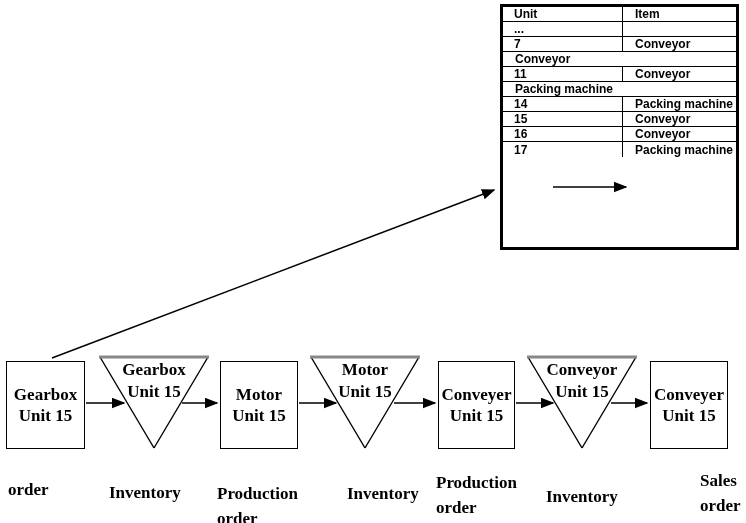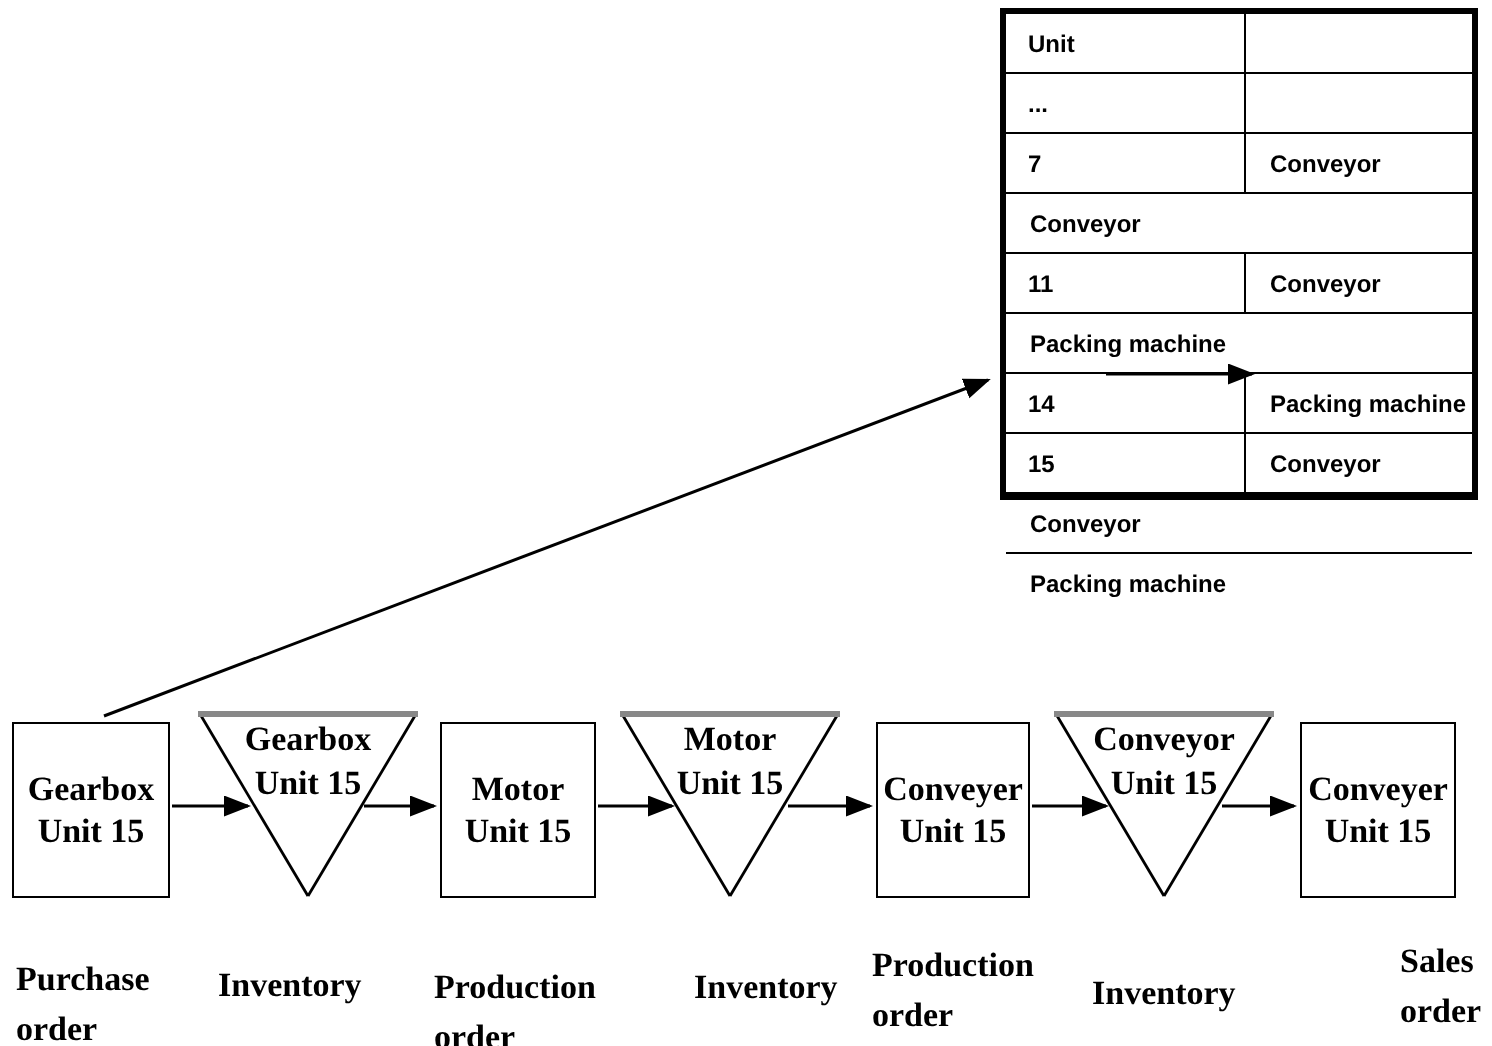--- a/index.html
+++ b/index.html
@@ -8,21 +8,21 @@
     font-family:"Liberation Serif",serif;color:#000;
   }
   
   .arrows-layer{position:absolute;left:0;top:0;width:746px;height:523px;pointer-events:none;z-index:6;}
   
   .unit-table{
     position:absolute;left:500px;top:4px;width:239px;height:246px;
     border:3px solid #000;box-sizing:border-box;background:#fff;z-index:2;
     font-family:"Liberation Sans",sans-serif;font-weight:bold;font-size:12px;
   }
-  .trow{display:flex;height:30px;box-sizing:border-box;border-bottom:1.5px solid #000;}
+  .trow{display:flex;height:15px;box-sizing:border-box;border-bottom:1.5px solid #000;}
   .trow:last-child{border-bottom:none;}
   .tc1{flex:0 0 120px;border-right:1.5px solid #000;box-sizing:border-box;
        display:flex;align-items:center;padding-left:11px;}
   .tc2{flex:1;display:flex;align-items:center;padding-left:12px;}
   
   .fshape{position:absolute;z-index:2;}
   .frect{
     border:1.5px solid #000;background:#fff;box-sizing:border-box;
     display:flex;flex-direction:column;align-items:center;justify-content:center;
     font-size:17px;font-weight:bold;line-height:21px;text-align:center;
@@ -56,20 +56,21 @@
       <line x1="516" y1="403" x2="553" y2="403" marker-end="url(#ah)"></line>
       <line x1="611" y1="403" x2="647" y2="403" marker-end="url(#ah)"></line>
       <line x1="52" y1="358" x2="494" y2="190" marker-end="url(#ah)"></line>
       <line x1="553" y1="187" x2="626" y2="187" marker-end="url(#ah)"></line>
     </g>
   </svg>
 
   <div class="unit-table">
     <div class="trow">
       <div class="tc1">Unit</div>
+      <div class="tc2">Item</div>
     </div>
     <div class="trow">
       <div class="tc1">...</div>
       <div class="tc2"></div>
     </div>
     <div class="trow">
       <div class="tc1">7</div>
       <div class="tc2">Conveyor</div>
     </div>
     <div class="trow">
@@ -84,23 +85,25 @@
     </div>
     <div class="trow">
       <div class="tc1">14</div>
       <div class="tc2">Packing machine</div>
     </div>
     <div class="trow">
       <div class="tc1">15</div>
       <div class="tc2">Conveyor</div>
     </div>
     <div class="trow">
+      <div class="tc1">16</div>
       <div class="tc2">Conveyor</div>
     </div>
     <div class="trow">
+      <div class="tc1">17</div>
       <div class="tc2">Packing machine</div>
     </div>
   </div>
 
   <div class="fshape frect" style="left:6px;top:361px;width:79px;height:88px;">
     <div>Gearbox</div>
     <div>Unit 15</div>
   </div>
 
   <svg class="tri-svg" style="left:99px;top:355px;" width="110" height="94" viewBox="0 0 110 94">
@@ -145,21 +148,20 @@
     <div>Conveyor</div>
     <div>Unit 15</div>
   </div>
 
   <div class="fshape frect" style="left:650px;top:361px;width:78px;height:88px;">
     <div>Conveyer</div>
     <div>Unit 15</div>
   </div>
 
   <div class="caption" style="left:8px;top:477px;">
-    <div>Purchase</div>
     <div>order</div>
   </div>
   <div class="caption" style="left:109px;top:480px;">
     <div>Inventory</div>
   </div>
   <div class="caption" style="left:217px;top:481px;">
     <div>Production</div>
     <div>order</div>
   </div>
   <div class="caption" style="left:347px;top:481px;">

